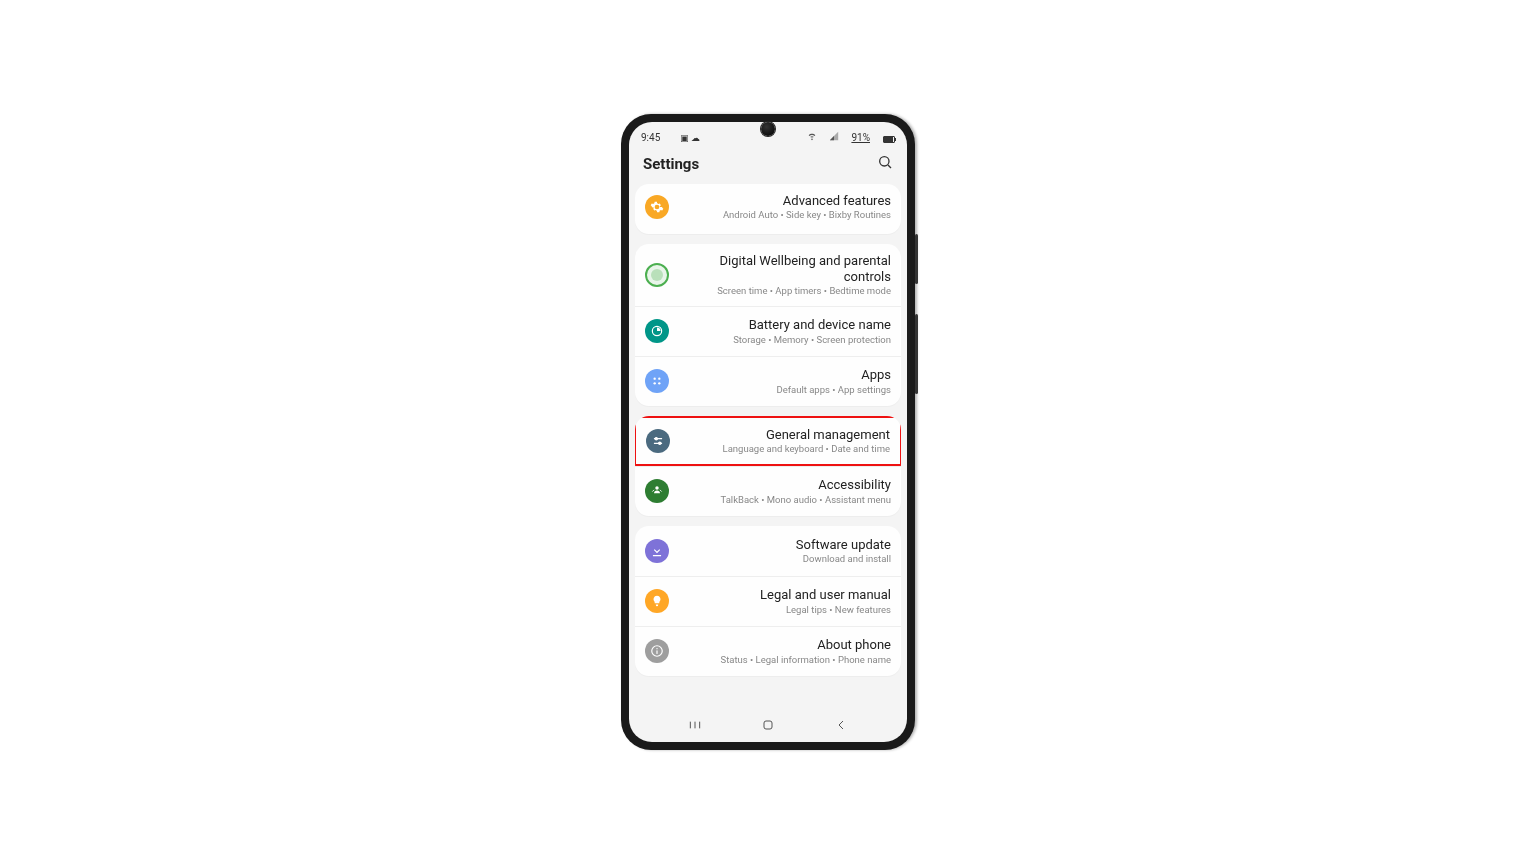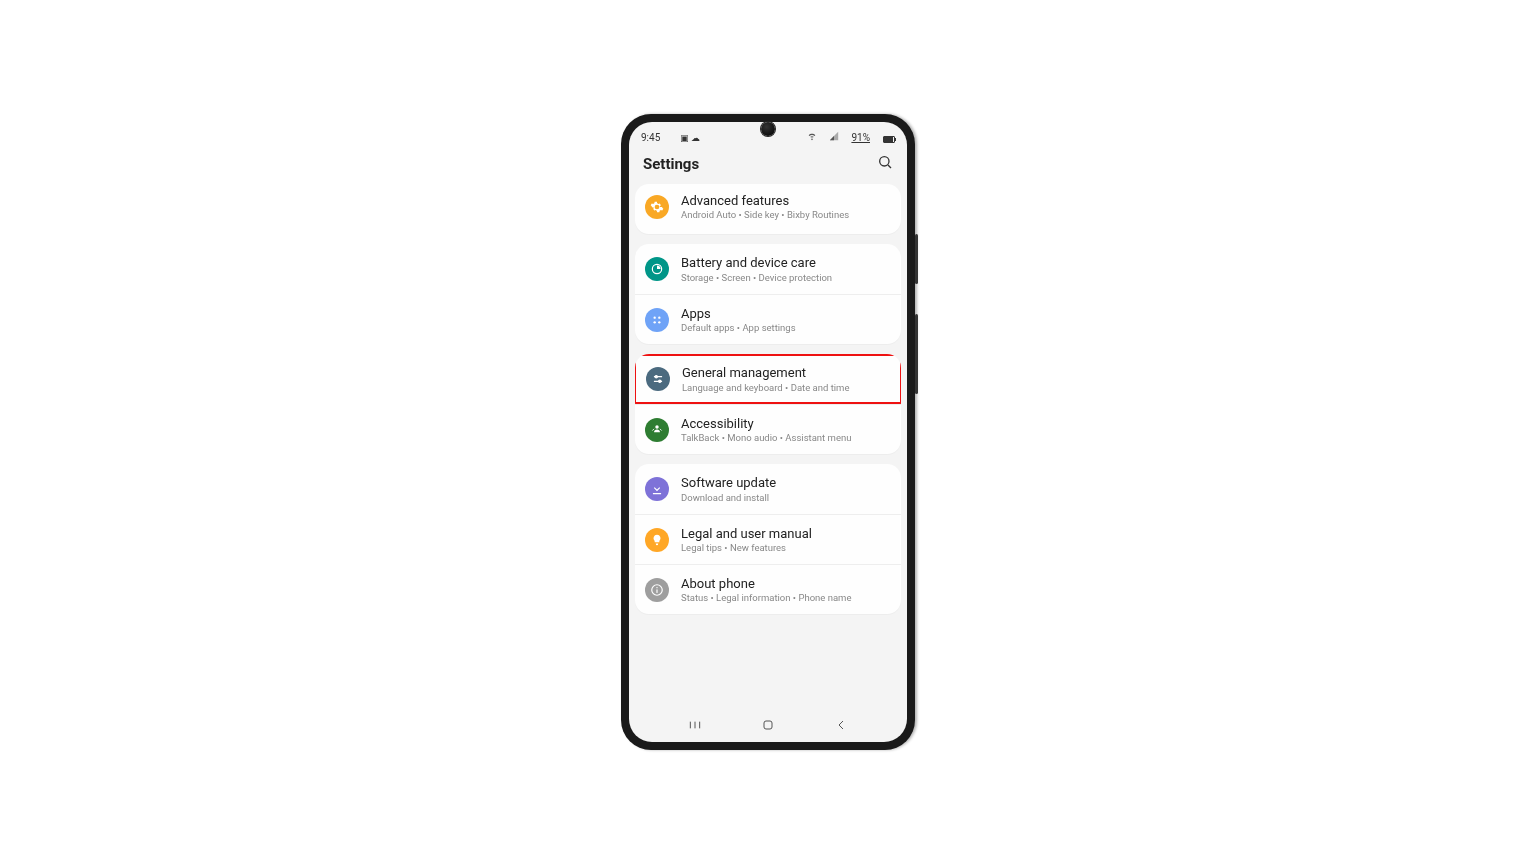--- a/index.html
+++ b/index.html
@@ -108,21 +108,21 @@
     .item-icon {
       width: 24px;
       height: 24px;
       border-radius: 50%;
       flex-shrink: 0;
       display: flex;
       align-items: center;
       justify-content: center;
     }
     .item-icon svg { width: 14px; height: 14px; fill: #fff; }
-    .item-text { flex: 1; line-height: 1.2; }
+    .item-text { flex: 1; line-height: 1.2; text-align: right; }
     .item-title { font-size: 13px; color: #222; font-weight: 400; }
     .item-sub { font-size: 9.5px; color: #888; margin-top: 1px; }
     .highlight {
       border: 2.5px solid #e11;
       border-radius: 2px;
       margin: 0 -1px;
     }
     .nav-bar {
       display: flex;
       justify-content: space-around;
@@ -200,29 +200,36 @@
               </svg>
             </div>
             <div class="item-text">
               <div class="item-title">Advanced features</div>
               <div class="item-sub">Android Auto  •  Side key  •  Bixby Routines</div>
             </div>
           </div>
         </div>
         <div class="group">
           <div class="item">
+            <div class="item-icon ic-green-ring"></div>
+            <div class="item-text">
+              <div class="item-title">Digital Wellbeing and parental controls</div>
+              <div class="item-sub">Screen time  •  App timers  •  Bedtime mode</div>
+            </div>
+          </div>
+          <div class="item">
             <div class="item-icon ic-teal">
               <svg viewBox="0 0 24 24">
                 <circle cx="12" cy="12" r="8" fill="none" stroke="#fff" stroke-width="2"></circle>
                 <path fill="#fff" d="M12 6a6 6 0 016 6h-6z"></path>
               </svg>
             </div>
             <div class="item-text">
-              <div class="item-title">Battery and device care</div>
-              <div class="item-sub">Storage  •  Screen  •  Device protection</div>
+              <div class="item-title">Battery and device name</div>
+              <div class="item-sub">Storage  •  Memory  •  Screen protection</div>
             </div>
           </div>
           <div class="item">
             <div class="item-icon ic-blue">
               <svg viewBox="0 0 24 24" fill="#fff">
                 <circle cx="8" cy="8" r="2"></circle>
                 <circle cx="16" cy="8" r="2"></circle>
                 <circle cx="8" cy="16" r="2"></circle>
                 <circle cx="16" cy="16" r="2"></circle>
               </svg>

